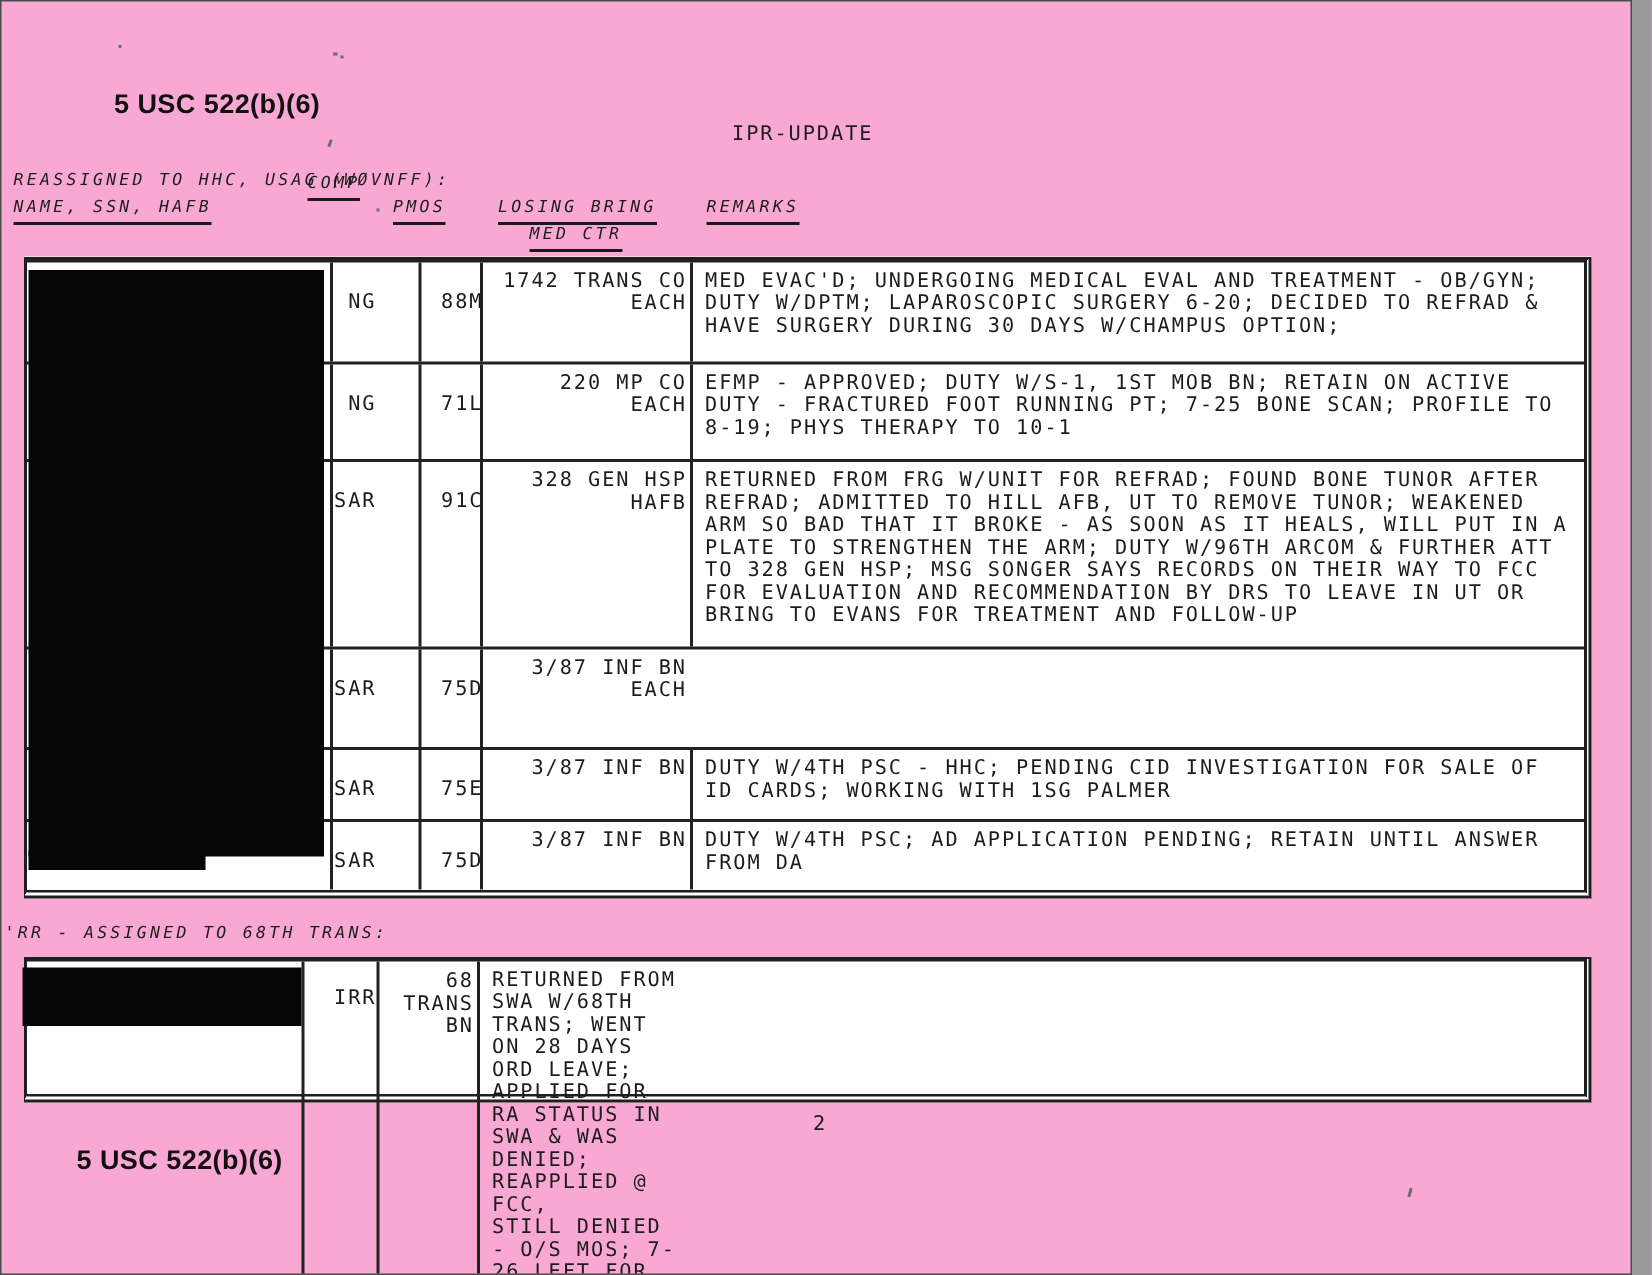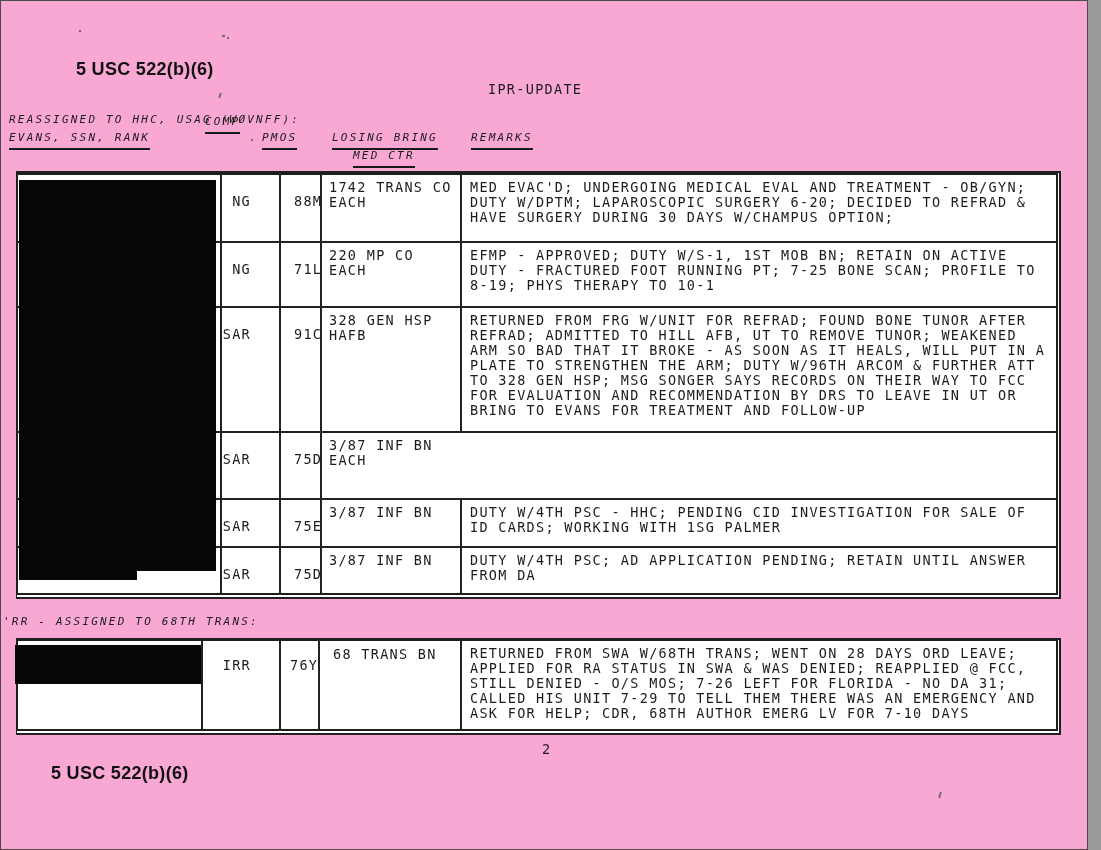--- a/index.html
+++ b/index.html
@@ -22,21 +22,21 @@
   }
   .trow { display:grid; box-sizing:border-box; }
   .t1 .trow { grid-template-columns:202px 31px 69px 140px 1fr; }
   .t2 .trow { grid-template-columns:183px 50px 67px 142px 1fr; }
   .trow + .trow { border-top:2px solid #222; }
   .cell { box-sizing:border-box; overflow:visible; white-space:pre-line; }
   .cell + .cell { border-left:2px solid #222; }
   .c-name   { padding:5px 2px 0 6px; }
   .c-comp   { padding:19px 0 0 0; text-indent:-3px; white-space:nowrap;text-align:right; }
   .c-pmos   { padding:19px 0 0 13px;margin-left:28px; }
-  .c-losing { padding:5px 2px 0 7px; }
+  .c-losing { padding:5px 2px 0 7px;text-align:right; }
   .t2 .c-comp { padding-top:17px; text-indent:0; padding-left:6px; }
   .t2 .c-pmos { padding-top:17px; padding-left:9px; }
   .t2 .c-losing { padding-top:6px; padding-left:13px; }
   .c-remarks{ padding:5px 6px 0 8px; }
   .redact { position:absolute; background:#060606; z-index:5; }
   .speck { position:absolute; background:#6d6d6d; }
 </style>
 </head>
 <body>
 
@@ -46,21 +46,21 @@
   <div class="speck" style="left:221px;top:34px;width:3px;height:2px;"></div>
   <div class="speck" style="left:226px;top:36px;width:2px;height:2px;"></div>
   <div class="speck" style="left:218px;top:92px;width:2px;height:5px;transform:rotate(20deg);"></div>
   <div class="speck" style="left:938px;top:791px;width:2px;height:6px;transform:rotate(15deg);"></div>
   <div class="speck" style="left:250px;top:138px;width:2px;height:2px;"></div>
 
   <div class="abs stamp" style="left:75px;top:58px;">5 USC 522(b)(6)</div>
   <div class="abs t-sm" style="left:487px;top:81px;">IPR-UPDATE</div>
 
   <div class="abs t-lg" style="left:8px;top:110px;white-space:nowrap;">REASSIGNED TO HHC, USAG (WØVNFF):</div>
-  <div class="abs t-lg uline" style="left:8px;top:128px;">EVANS, SSN, RANK</div>
+  <div class="abs t-lg uline" style="left:8px;top:128px;">NAME, SSN, HAFB</div>
   <div class="abs t-lg uline" style="left:204px;top:112px;">COMP</div>
   <div class="abs t-lg uline" style="left:261px;top:128px;">PMOS</div>
   <div class="abs t-lg uline" style="left:331px;top:128px;">LOSING BRING</div>
   <div class="abs t-lg uline" style="left:470px;top:128px;">REMARKS</div>
   <div class="abs t-lg uline" style="left:352px;top:146px;">MED CTR</div>
 
   <div class="dtable t1 t-sm" style="top:170px;">
     <div class="trow" style="height:66px;">
       <div class="cell c-name"></div>
       <div class="cell c-comp">NG</div>
@@ -119,21 +119,20 @@
 FROM DA</div>
     </div>
   </div>
 
   <div class="abs t-lg" style="left:2px;top:612px;white-space:nowrap;">'RR - ASSIGNED TO 68TH TRANS:</div>
 
   <div class="dtable t2 t-sm" style="top:637px;border-top-width:3px;">
     <div class="trow" style="height:88px;">
       <div class="cell c-name"></div>
       <div class="cell c-comp">IRR</div>
-      <div class="cell c-pmos">76Y</div>
       <div class="cell c-losing">68 TRANS BN</div>
       <div class="cell c-remarks">RETURNED FROM SWA W/68TH TRANS; WENT ON 28 DAYS ORD LEAVE;
 APPLIED FOR RA STATUS IN SWA &amp; WAS DENIED; REAPPLIED @ FCC,
 STILL DENIED - O/S MOS; 7-26 LEFT FOR FLORIDA - NO DA 31;
 CALLED HIS UNIT 7-29 TO TELL THEM THERE WAS AN EMERGENCY AND
 ASK FOR HELP; CDR, 68TH AUTHOR EMERG LV FOR 7-10 DAYS</div>
     </div>
   </div>
 
   <div class="redact" style="left:18px;top:179px;width:197px;height:391px;"></div>

